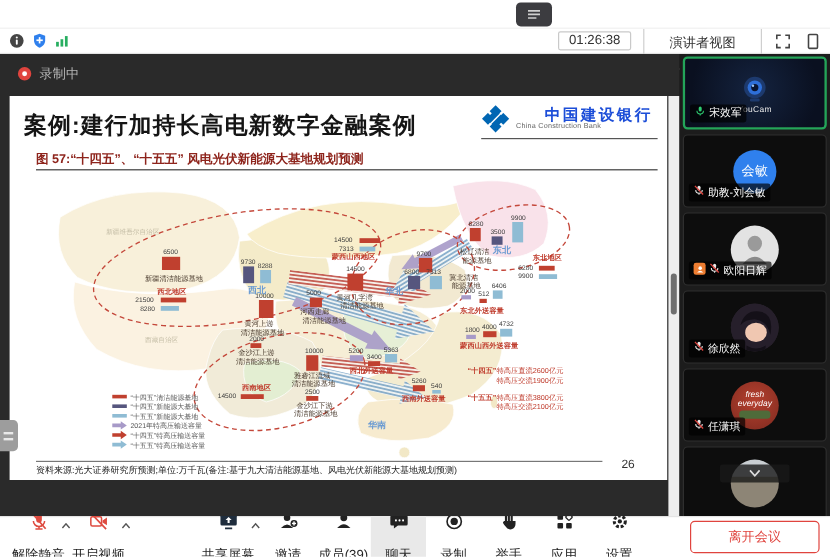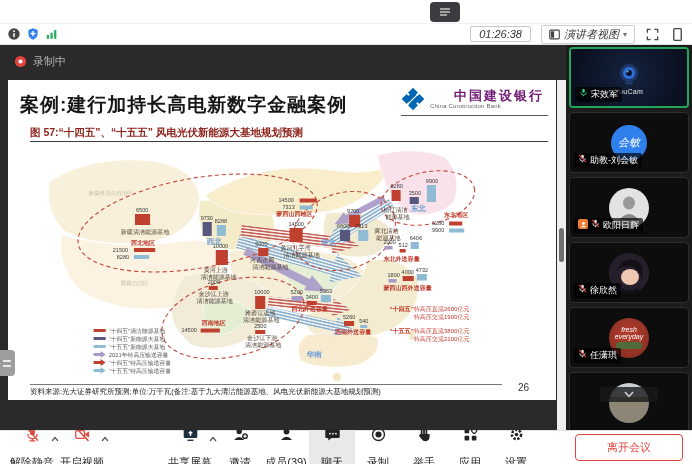--- a/index.html
+++ b/index.html
@@ -10,28 +10,28 @@
     background:#fff; position:relative;
   }
   
   .topstrip { position:relative; height:24px; background:#fff; border-bottom:1px solid #f1f1f1; }
   .watch-pill { position:absolute; left:430px; top:2px; height:20px; background:#3c3c40;
     border-radius:4px; color:#fff; font-size:11px; display:flex; align-items:center;
     padding:0 9px; gap:10px; }
   .watch-pill svg { width:12px; height:12px; }
   
   .menubar { height:21px; background:#fff; border-bottom:1px solid #e3e3e3;
-    display:flex; align-items:center; padding:0 7px;font-style:italic; }
+    display:flex; align-items:center; padding:0 7px; }
   .mb-left { display:flex; align-items:center; gap:5px; }
   .mb-left svg { width:14px; height:14px; }
   .mb-right { margin-left:auto; display:flex; align-items:center; gap:10px; }
   .timerbox { border:1px solid #c9c9c9; border-radius:2px; font-size:11px; color:#333;
     padding:1px 8px; }
   .viewbtn { border:1px solid #cfcfcf; border-radius:2px; display:flex; align-items:center;
-    gap:4px; font-size:11px; color:#333; padding:1px 7px; }
+    gap:4px; font-size:11px; color:#333; padding:1px 21px;flex-direction:column; }
   .viewbtn svg { width:11px; height:11px; }
   .caret { font-size:8px; color:#777; }
   .mb-icon svg { width:15px; height:15px; display:block; }
   
   .main { display:flex; height:385px; background:#282828; }
   .share { position:relative; width:566px; background:#2a2a2a; }
   .rec-row { position:absolute; top:9px; left:14px; display:flex; align-items:center; gap:6px;
     font-size:11px; color:#b5b5b5; }
   .rec-row svg { width:13px; height:13px; }
   .slide { position:absolute; left:8px; top:35px; width:548px; height:320px; background:#fff; overflow:hidden; }
@@ -39,21 +39,21 @@
   .share-thumb { position:absolute; left:2px; top:148px; width:5px; height:34px; border-radius:3px; background:#6f6f6f; }
   .side-handle { position:absolute; left:0; top:305px; width:15px; height:26px; background:#9d9d9d;
     border-radius:0 4px 4px 0; display:flex; flex-direction:column; justify-content:center; gap:3px; padding-left:3px; }
   .side-handle i { display:block; width:8px; height:2px; background:#e9e9e9; }
   
   .s-title { position:absolute; left:12px; top:12px; font-size:19px; font-weight:bold;
     color:#151515; letter-spacing:1px; }
   .s-logo { position:absolute; right:8px; top:7px; display:flex; align-items:center; gap:5px;
     border-bottom:1px solid #555; padding-bottom:4px; padding-right:4px; }
   .s-logo svg { width:24px; height:24px; }
-  .logo-cn { font-size:13px; font-weight:bold; color:#701a75; letter-spacing:2px; line-height:1.05;margin-left:24px; }
+  .logo-cn { font-size:13px; font-weight:bold; color:#1d4ed8; letter-spacing:2px; line-height:1.05;margin-left:24px; }
   .logo-en { font-size:6px; color:#666; letter-spacing:.2px; }
   .s-fig { position:absolute; left:22px; top:46px; font-size:10.5px; font-weight:bold; color:#8e241c; }
   .s-rule { position:absolute; left:22px; right:8px; top:61px; border-top:1.5px solid #3d3d3d; }
   .mapsvg { position:absolute; left:28px; top:63px; }
   .s-src { position:absolute; left:22px; right:54px; bottom:3px; font-size:7.5px; color:#222;
     border-top:1px solid #777; padding-top:2px; white-space:nowrap; }
   .s-page { position:absolute; right:27px; bottom:7px; font-size:10px; color:#333; }
   
   .sidebar { width:126px; background:#1c1c1c; padding:2px 3px; overflow:hidden; }
   .tile { position:relative; height:61px; background:#0d0d0d; border:1px solid #2e2e2e;
@@ -440,21 +440,21 @@
         <svg viewBox="0 0 10 10">
             <rect x="3.6" y="0.8" width="2.8" height="4.6" rx="1.4" fill="#2ecc71"></rect>
             <path d="M2,4.8 a3,3 0 0 0 6,0" fill="none" stroke="#2ecc71" stroke-width="1"></path>
             <line x1="5" y1="7.8" x2="5" y2="9.2" stroke="#2ecc71" stroke-width="1"></line>
           </svg>
         <span>宋效军</span>
       </div>
     </div>
 
     <div class="tile">
-      <div class="av-circle" style="width:36px;height:36px;background:#2f80ed;color:#fff;font-size:11px;font-style:italic;">会敏</div>
+      <div class="av-circle" style="width:36px;height:36px;background:#2f80ed;color:#fff;font-size:11px;">会敏</div>
       <div class="nametag">
         <svg viewBox="0 0 10 10">
             <rect x="3.6" y="0.8" width="2.8" height="4.6" rx="1.4" fill="#e8e8e8"></rect>
             <path d="M2,4.8 a3,3 0 0 0 6,0" fill="none" stroke="#e8e8e8" stroke-width="1"></path>
             <line x1="5" y1="7.8" x2="5" y2="9.2" stroke="#e8e8e8" stroke-width="1"></line>
             <line x1="1.2" y1="1" x2="8.8" y2="9" stroke="#e0443e" stroke-width="1.2"></line>
           </svg>
         <span>助教-刘会敏</span>
       </div>
     </div>

